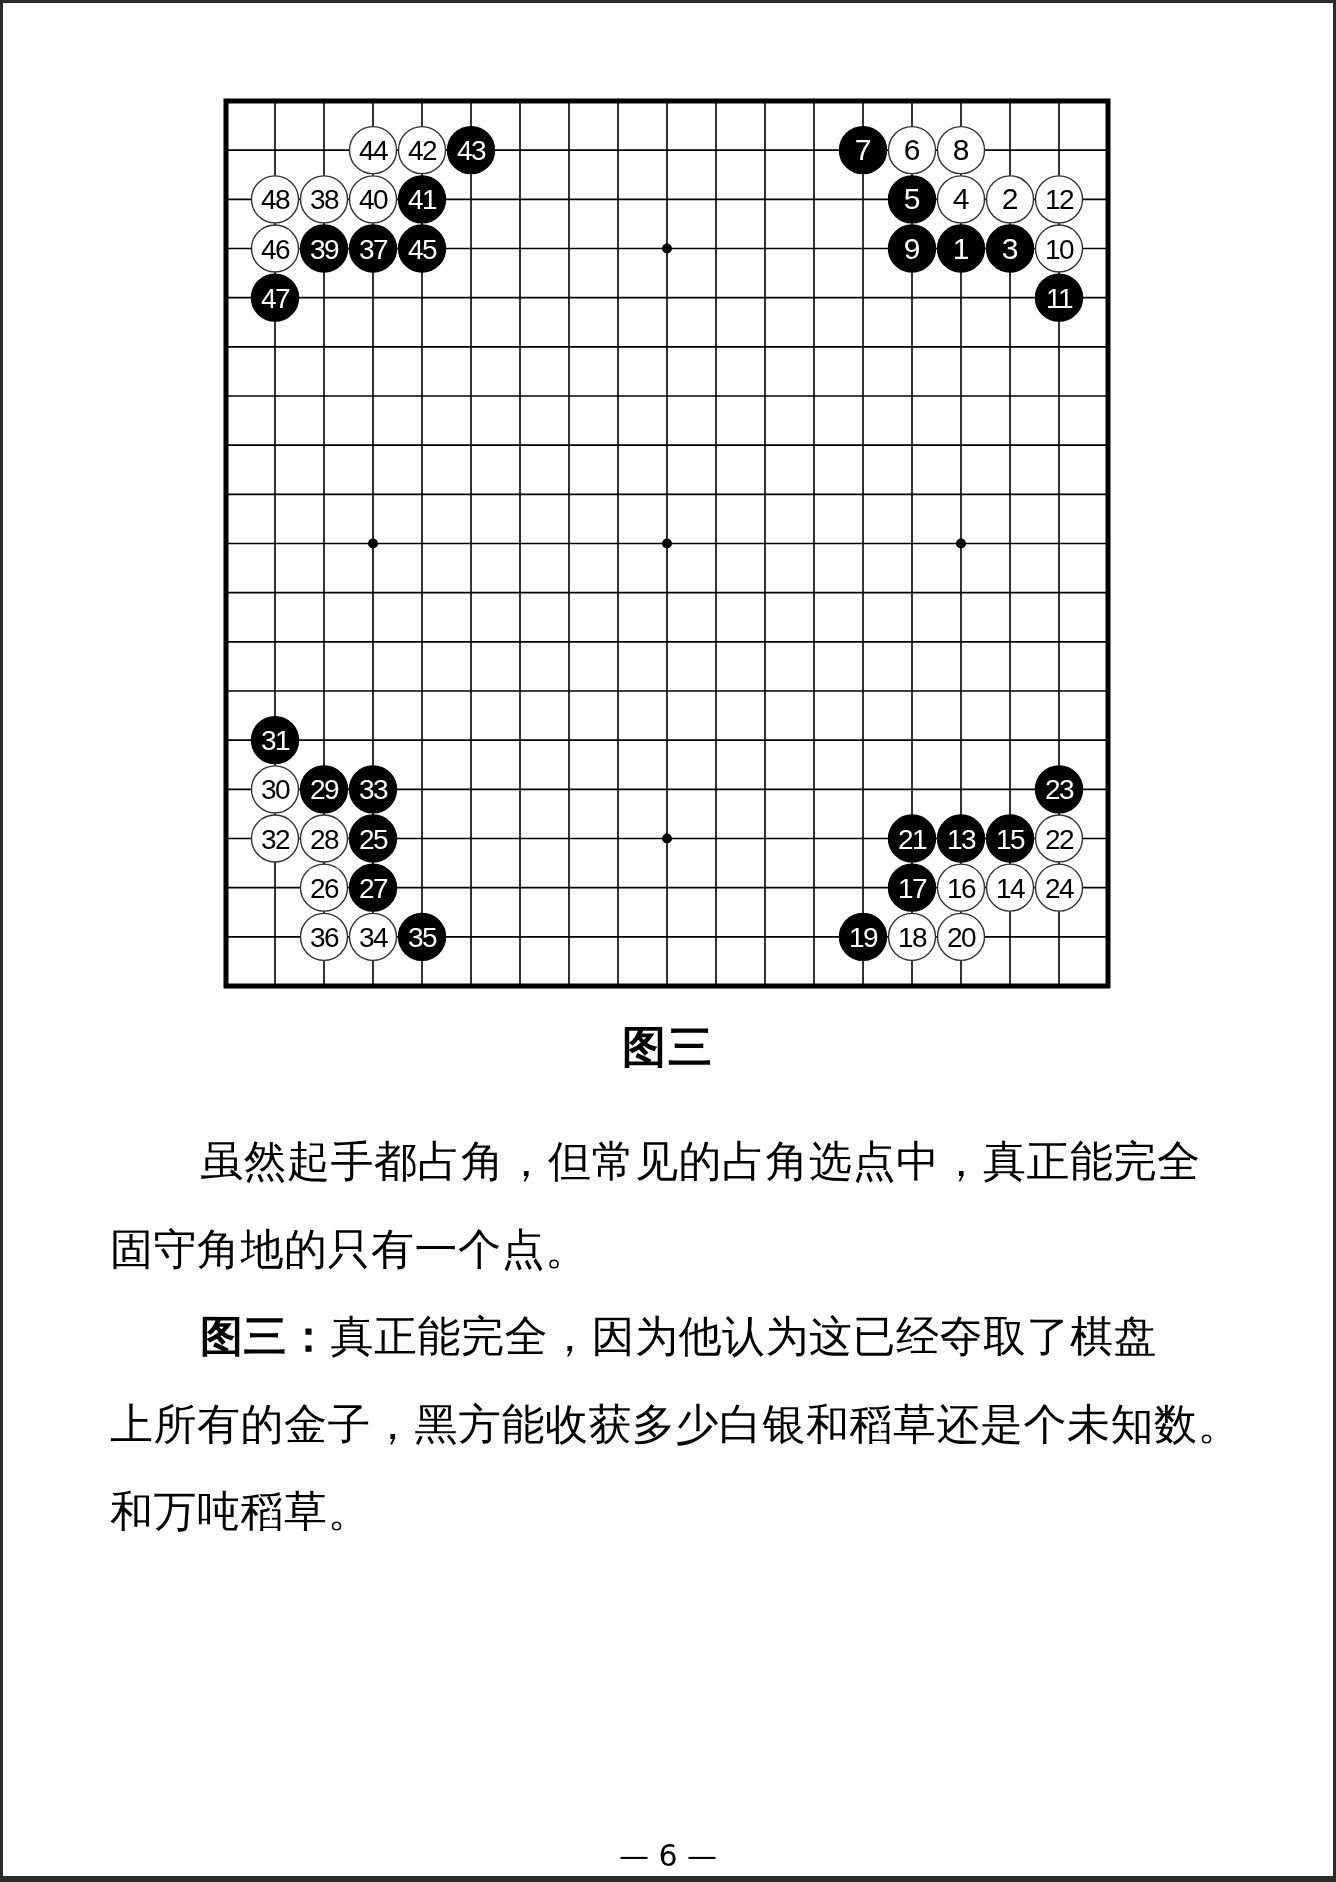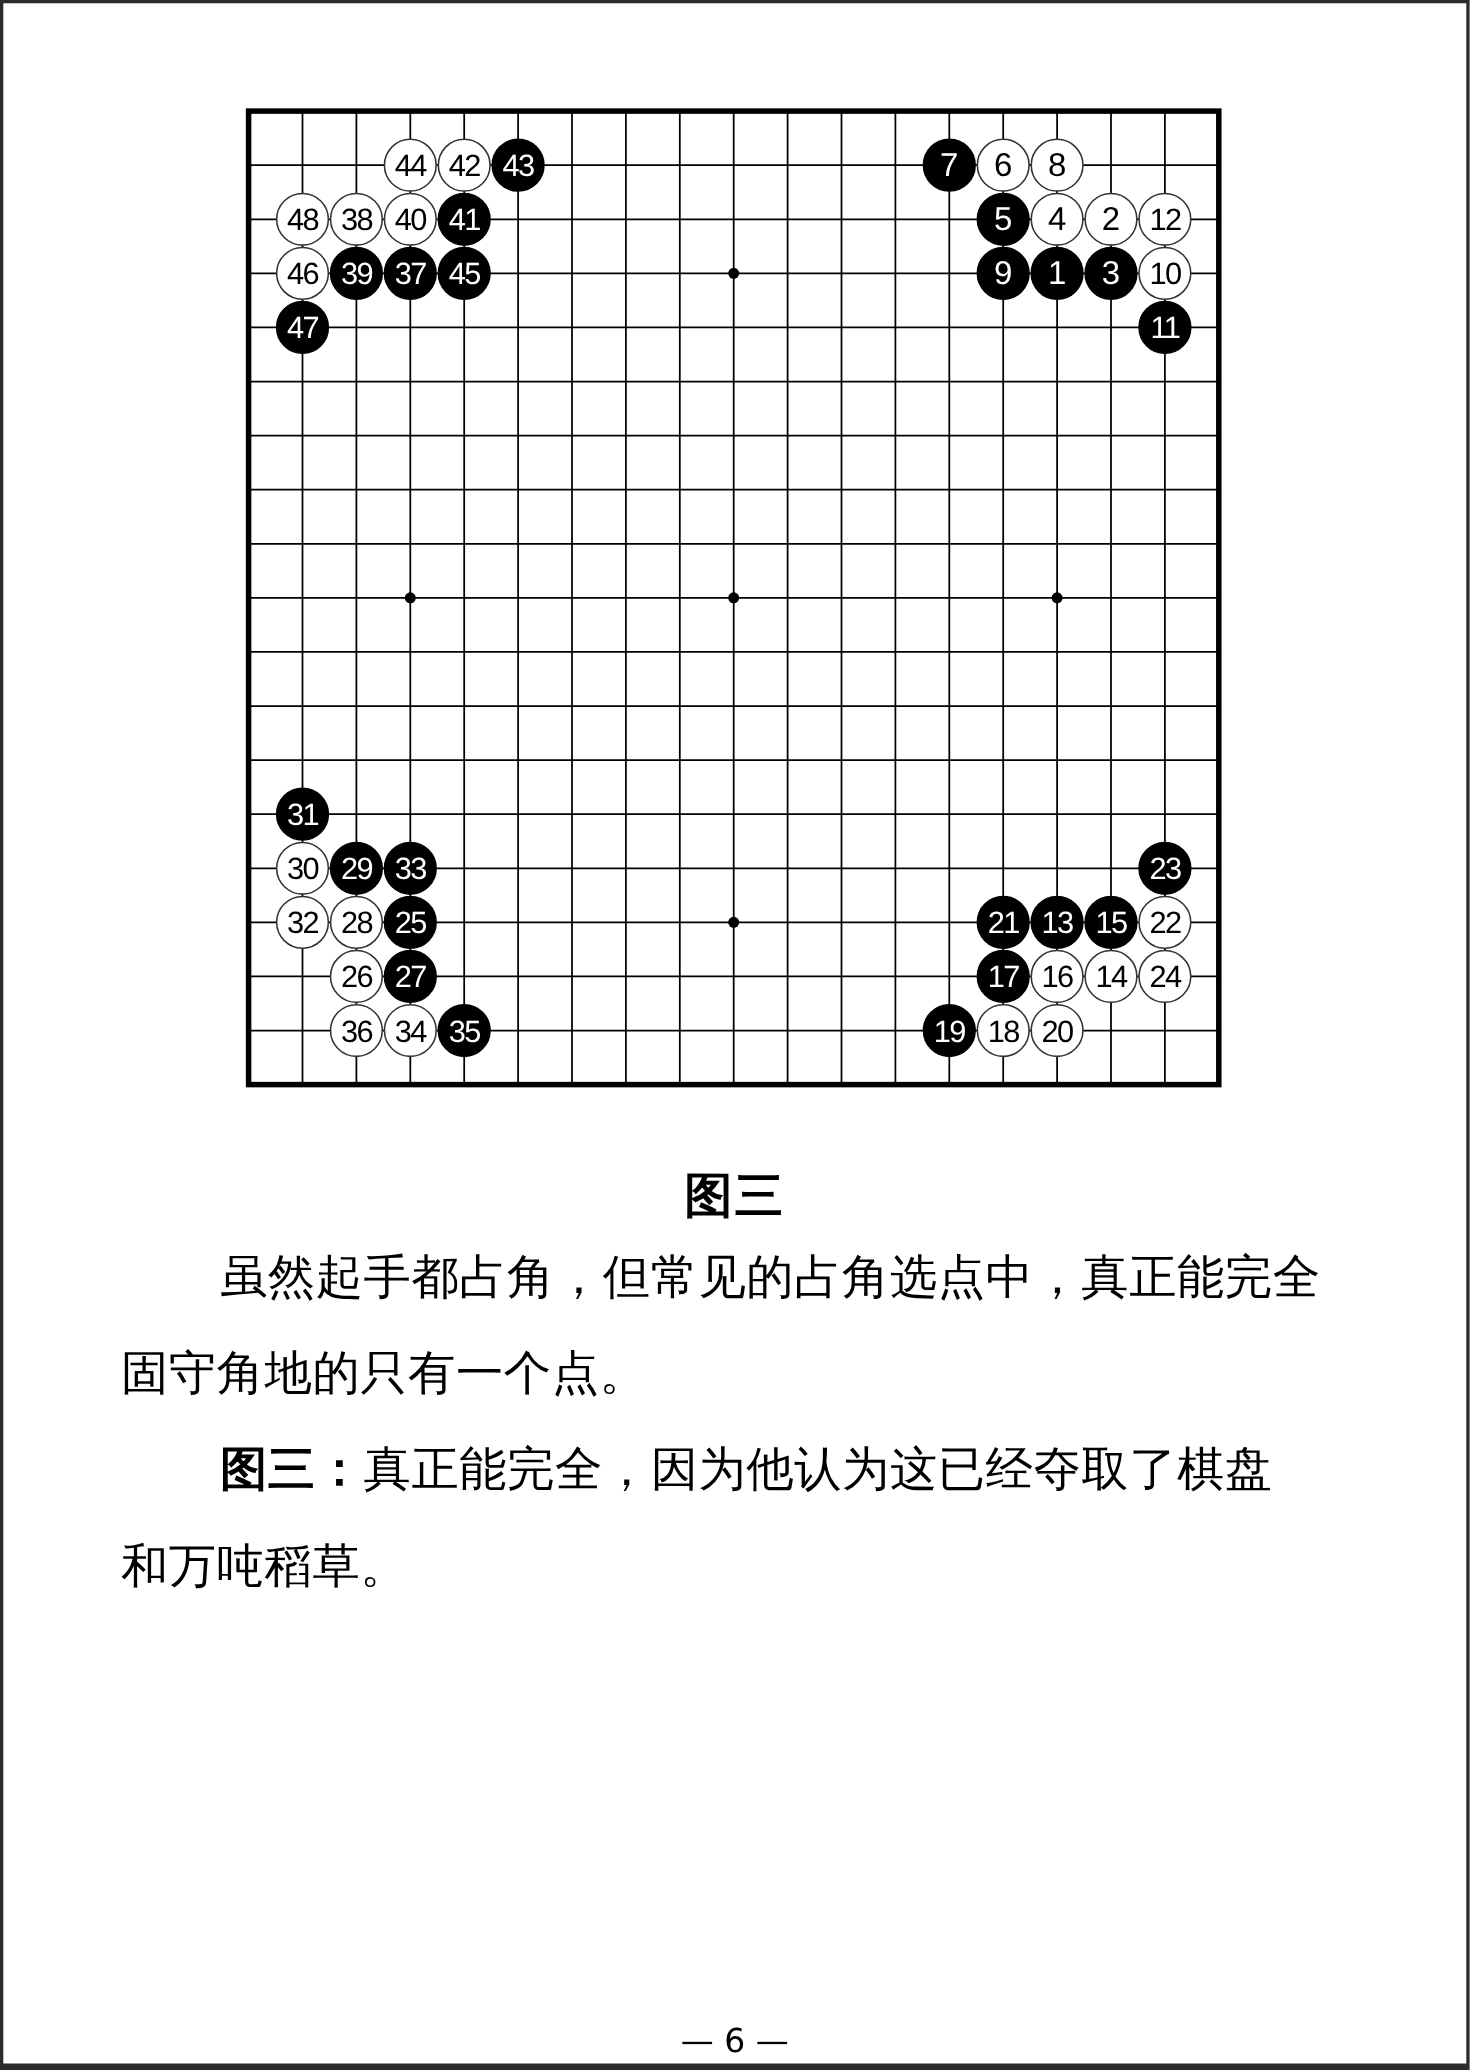--- a/index.html
+++ b/index.html
@@ -9,21 +9,20 @@
   }
   .page-frame {
     position:absolute; left:0; top:0; width:1336px; height:1882px;
     box-sizing:border-box; border:3px solid #2b2b2b; border-bottom-width:6px;
   }
   #board-svg { position:absolute; left:0; top:0; }
   .caption {
     position:absolute; left:0; width:1336px; top:1018px; text-align:center;
     font-size:44px; font-weight:bold; letter-spacing:2px;
     font-family:"DejaVu Sans", sans-serif;
-    margin-top:40px;
   }
   .body-text {
     position:absolute; left:110px; top:1118px; width:1130px;
     font-size:43px; line-height:87.5px; font-family:Liberation Serif, serif;
     letter-spacing:0.5px;
   }
   .line { white-space:nowrap; height:87.5px; }
   .indent { padding-left:90px; }
   .label-bold { font-weight:bold; }
   .page-number {
@@ -284,16 +283,17 @@
       </g>
     </g>
 </svg>
 
 <div class="caption">图三</div>
 
 <div class="body-text">
   <div class="line indent">虽然起手都占角，但常见的占角选点中，真正能完全</div>
   <div class="line">固守角地的只有一个点。</div>
   <div class="line indent"><span class="label-bold">图三：</span><span>真正能完全，因为他认为这已经夺取了棋盘</span></div>
+  <div class="line">上所有的金子，黑方能收获多少白银和稻草还是个未知数。</div>
   <div class="line">和万吨稻草。</div>
 </div>
 
 <div class="page-number">— 6 —</div>
 
 </body></html>

